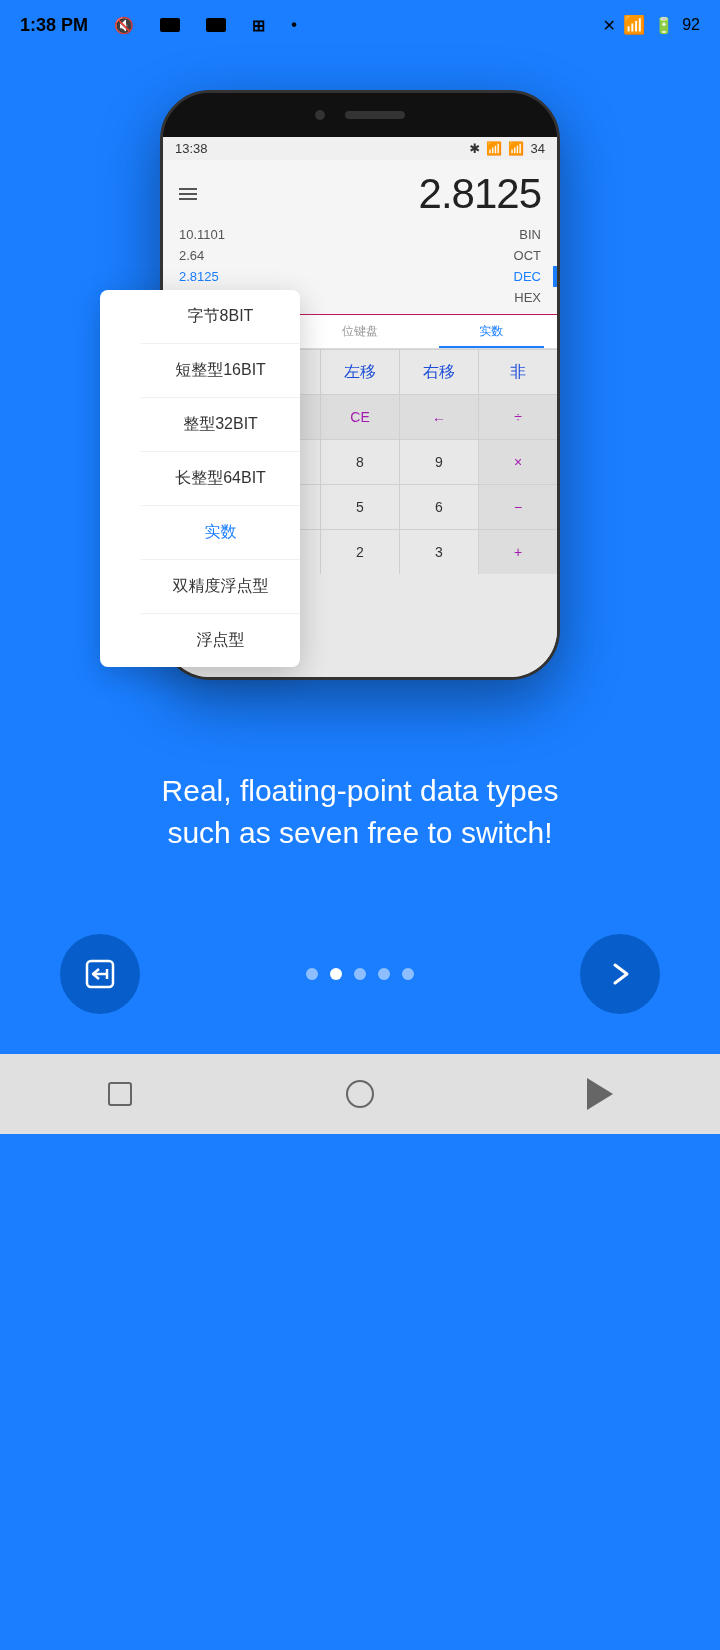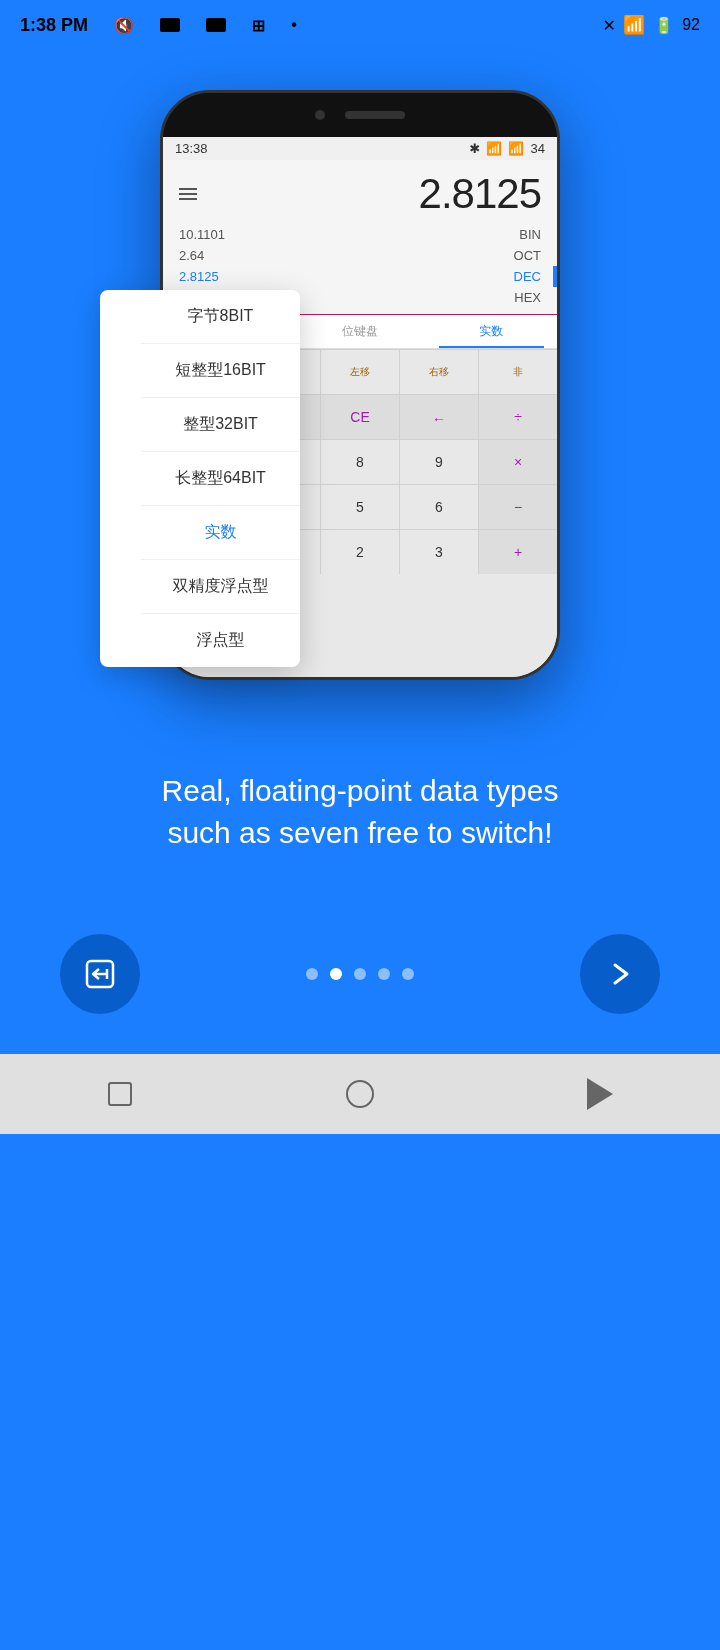--- a/index.html
+++ b/index.html
@@ -194,22 +194,22 @@
       background: #e8e8e8;
     }
     .phone-key:last-child {
       border-right: none;
     }
     .phone-key.op {
       color: #a21caf;
       background: #ddd;
     }
     .phone-key.light-op {
-      color: #a16207;
-      font-size: 10px;
+      color: #1d4ed8;
+      font-size: 16px;
     }
 
     
     .dropdown-menu {
       position: absolute;
       left: 0;
       top: 200px;
       width: 200px;
       background: white;
       border-radius: 8px;

